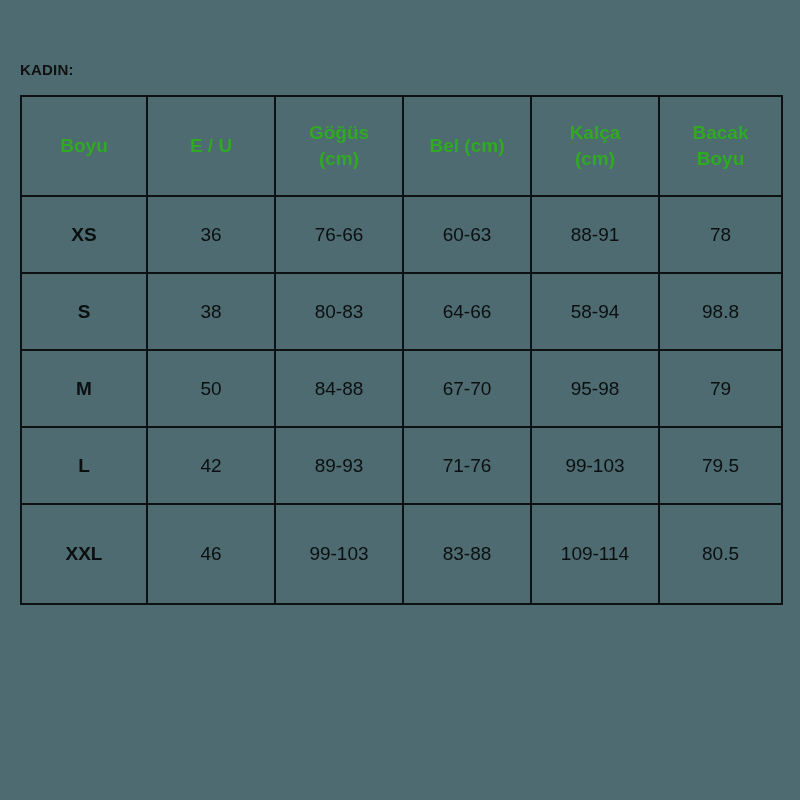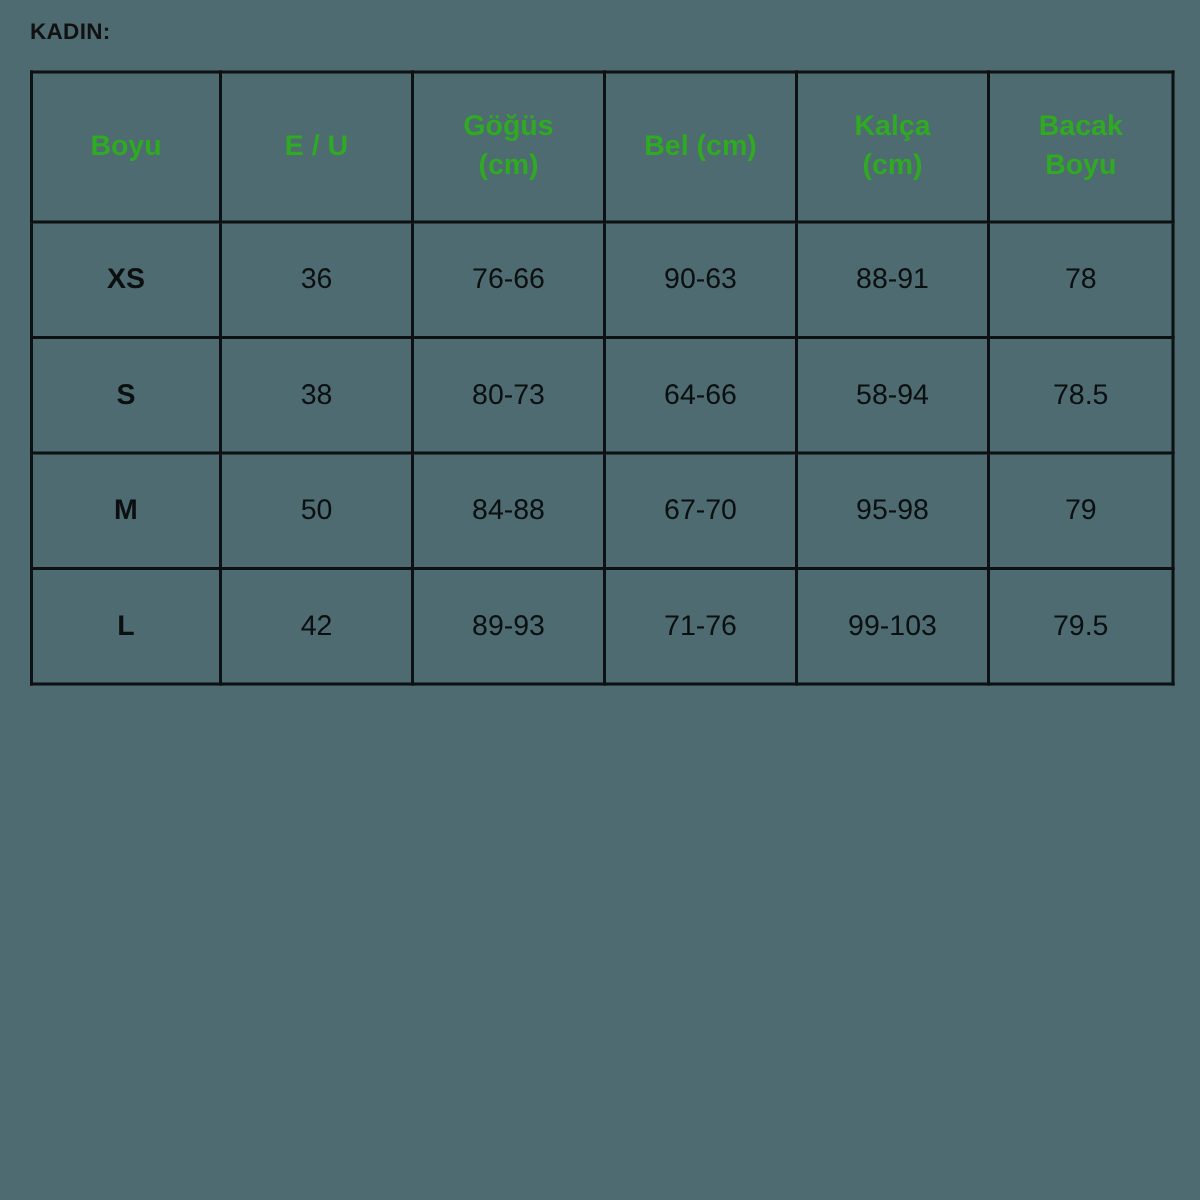--- a/index.html
+++ b/index.html
@@ -12,20 +12,21 @@
     height: 800px;
     background: #4d6b70;
     font-family: "Liberation Sans", sans-serif;
     overflow: hidden;
   }
   .page {
     position: relative;
     width: 800px;
     height: 608px;
     box-sizing: border-box;
+    margin-top: 48px;
   }
   .page-title {
     position: absolute;
     left: 20px;
     top: 13px;
     font-size: 15px;
     font-weight: bold;
     color: #111111;
     letter-spacing: 0.2px;
   }
@@ -109,32 +110,32 @@
           <span>Boyu</span>
         </th>
       </tr>
     </thead>
     <tbody>
 
       <tr class="r-short">
         <td class="size-label">XS</td>
         <td>36</td>
         <td>76-66</td>
-        <td>90-63</td>
+        <td>60-63</td>
         <td>88-91</td>
         <td>78</td>
       </tr>
 
       <tr class="r-short">
         <td class="size-label">S</td>
         <td>38</td>
-        <td>80-73</td>
+        <td>80-83</td>
         <td>64-66</td>
         <td>58-94</td>
-        <td>78.5</td>
+        <td>98.8</td>
       </tr>
 
       <tr class="r-short">
         <td class="size-label">M</td>
         <td>50</td>
         <td>84-88</td>
         <td>67-70</td>
         <td>95-98</td>
         <td>79</td>
       </tr>
@@ -142,18 +143,26 @@
       <tr class="r-short">
         <td class="size-label">L</td>
         <td>42</td>
         <td>89-93</td>
         <td>71-76</td>
         <td>99-103</td>
         <td>79.5</td>
       </tr>
 
 
+      <tr class="r-tall">
+        <td class="size-label">XXL</td>
+        <td>46</td>
+        <td>99-103</td>
+        <td>83-88</td>
+        <td>109-114</td>
+        <td>80.5</td>
+      </tr>
 
 
     </tbody>
   </table>
 
 </div>
 
 </body></html>

